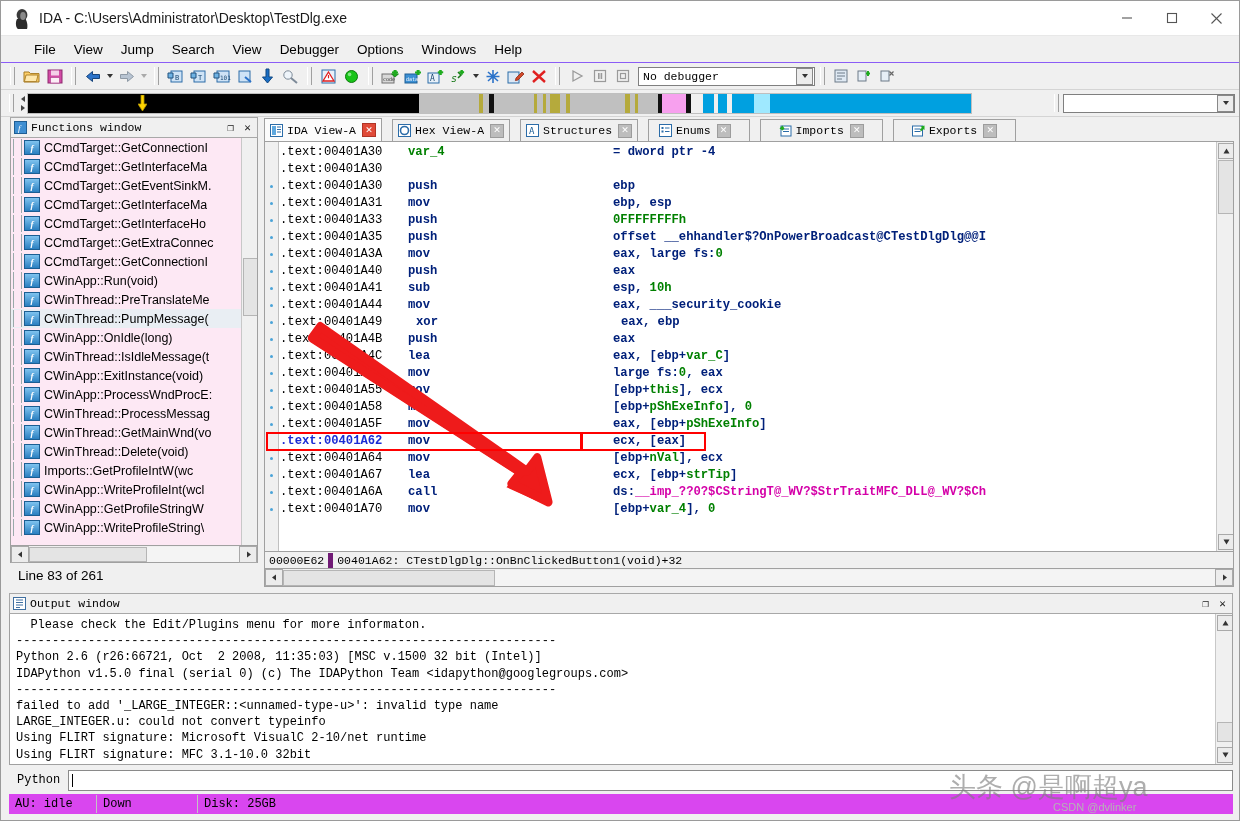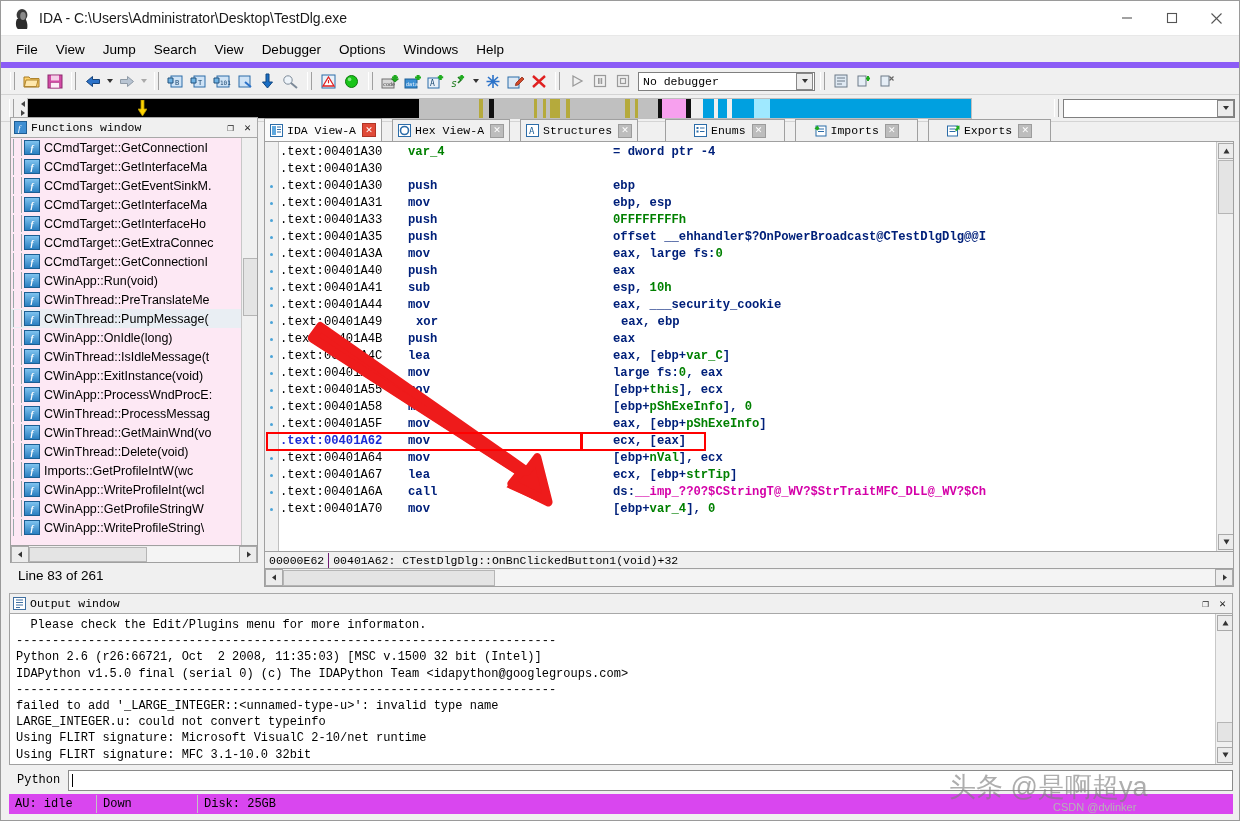--- a/index.html
+++ b/index.html
@@ -7,21 +7,21 @@
   #app{position:relative;width:1240px;height:821px;background:#f0f0f0;box-sizing:border-box;border:1px solid #9a9a9a;}
 
   
   .titlebar{height:34px;background:#ffffff;display:flex;align-items:center;border-bottom:1px solid #e8e8e8;}
   .title-icon{width:22px;height:22px;margin-left:10px;margin-right:6px;position:relative;}
   .title-text{font-size:14px;color:#1a1a1a;font-family:"Liberation Sans",sans-serif;}
   .win-btns{margin-left:auto;display:flex;height:34px;}
   .win-btn{width:45px;height:34px;display:flex;align-items:center;justify-content:center;color:#555;font-size:15px;}
 
   
-  .menubar{height:26px;background:#f0f0f0;display:flex;align-items:center;padding-left:6px;border-bottom:6px solid #8b5cf6;}
+  .menubar{height:26px;background:#f0f0f0;display:flex;align-items:center;padding-left:24px;border-bottom:1px solid #8b5cf6;}
   .menu-item{padding:3px 9px;font-size:13.5px;color:#000;font-family:"Liberation Sans",sans-serif;}
 
   
   .toolbar{height:26px;background:#f0f0f0;display:flex;align-items:center;padding-left:4px;border-bottom:1px solid #d4d4d4;}
   .tb-grip{width:3px;height:18px;border-left:1px solid #fff;border-right:1px solid #a0a0a0;margin:0 5px;}
   .tb-btn{width:21px;height:20px;margin:0 1px;display:flex;align-items:center;justify-content:center;position:relative;}
   .tb-arrow{width:11px;height:20px;display:flex;align-items:center;justify-content:center;}
   .caret{width:0;height:0;border-left:3.5px solid transparent;border-right:3.5px solid transparent;border-top:4px solid #333;}
   .caret.dim{border-top-color:#aaa;}
   .dbgsel{height:17px;width:175px;border:1px solid #7f7f7f;background:#fff;display:flex;align-items:center;margin-left:4px;font-family:"Liberation Mono",monospace;font-size:11.5px;}
@@ -82,21 +82,21 @@
   .dl .seg{flex:0 0 auto;}
   .addr{color:#000;padding-left:2px;}
   .addr.hl{color:#1b2cd4;font-weight:bold;}
   .mnem{color:#00207a;font-weight:bold;}
   .opnd{color:#00207a;font-weight:bold;}
   .grn{color:#008000;font-weight:bold;}
   .mag{color:#d400a8;font-weight:bold;}
   .redbox{position:absolute;border:2px solid #ff0000;box-sizing:border-box;pointer-events:none;}
   .disvscroll{position:absolute;right:0;top:0;width:16px;height:100%;background:#f0f0f0;border-left:1px solid #c8c8c8;}
   .dis-status{height:17px;background:#f0f0f0;border:1px solid #a0a0a0;border-top:none;display:flex;align-items:center;font-family:"Liberation Mono",monospace;font-size:11.5px;box-sizing:border-box;}
-  .dis-status .cell{border-right:1px solid #701a75;padding:0 4px;height:15px;display:flex;align-items:center;}
+  .dis-status .cell{border-right:5px solid #701a75;padding:0 4px;height:15px;display:flex;align-items:center;}
   .dishscroll{height:18px;background:#f0f0f0;border:1px solid #a0a0a0;border-top:none;display:flex;align-items:center;box-sizing:border-box;}
 
   
   .outwrap{position:absolute;left:8px;top:592px;right:6px;height:172px;display:flex;flex-direction:column;}
   .outbody{flex:1;background:#fff;border:1px solid #a0a0a0;border-top:none;position:relative;overflow:hidden;}
   .outlines{position:absolute;left:6px;top:3px;right:18px;font-family:"Liberation Mono",monospace;font-size:12px;line-height:16.2px;white-space:pre;color:#000;}
   .outvscroll{position:absolute;right:0;top:0;width:16px;height:100%;background:#f0f0f0;border-left:1px solid #c8c8c8;}
 
   
   .pyrow{position:absolute;left:8px;top:768px;right:6px;height:22px;display:flex;align-items:center;background:#f0f0f0;}
@@ -563,21 +563,21 @@
             <span class="tclose">✕</span>
           </div>
           <div class="tab" style="margin-left: 8px;">
             <span class="tic"><svg width="13" height="13" viewBox="0 0 13 13">
                 <rect x="0.5" y="0.5" width="12" height="12" fill="#fff" stroke="#2b6ca8"></rect>
                 <text x="3" y="10" font-size="9" fill="#1a5d96" font-family="monospace">A</text>
               </svg></span>
             <span>Structures</span>
             <span class="tclose">✕</span>
           </div>
-          <div class="tab" style="margin-left: 25px; padding-left: 28px; padding-right: 18px;">
+          <div class="tab" style="margin-left: 8px; padding-left: 10px; padding-right: 18px;">
             <span class="tic"><svg width="13" height="13" viewBox="0 0 13 13">
                 <rect x="0.5" y="0.5" width="12" height="12" fill="#fff" stroke="#2b6ca8"></rect>
                 <rect x="2.5" y="3" width="2" height="2" fill="#2b6ca8"></rect>
                 <rect x="2.5" y="6.5" width="2" height="2" fill="#2b6ca8"></rect>
                 <line x1="6" y1="4" x2="10.5" y2="4" stroke="#2b6ca8"></line>
                 <line x1="6" y1="7.5" x2="10.5" y2="7.5" stroke="#2b6ca8"></line>
               </svg></span>
             <span>Enums</span>
             <span class="tclose">✕</span>
           </div>

